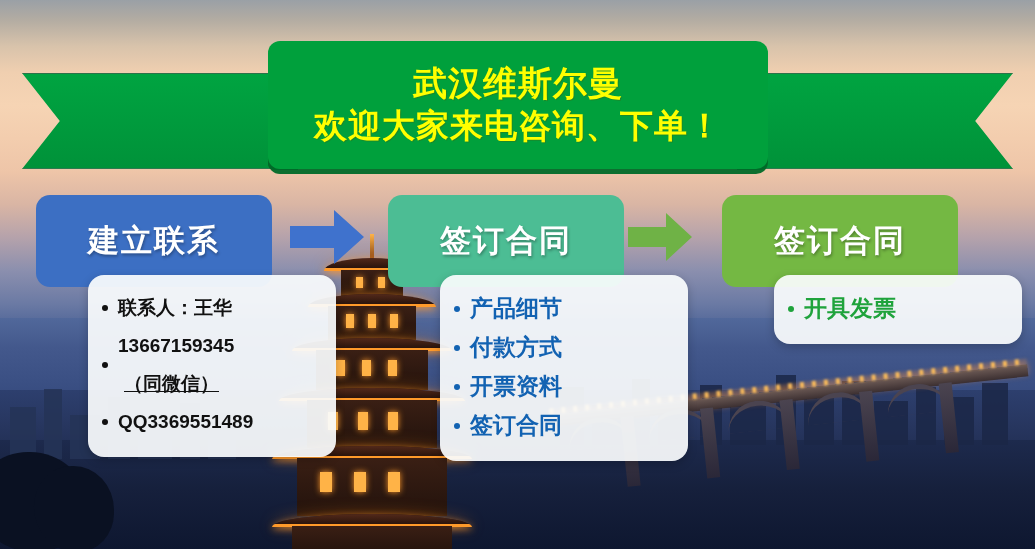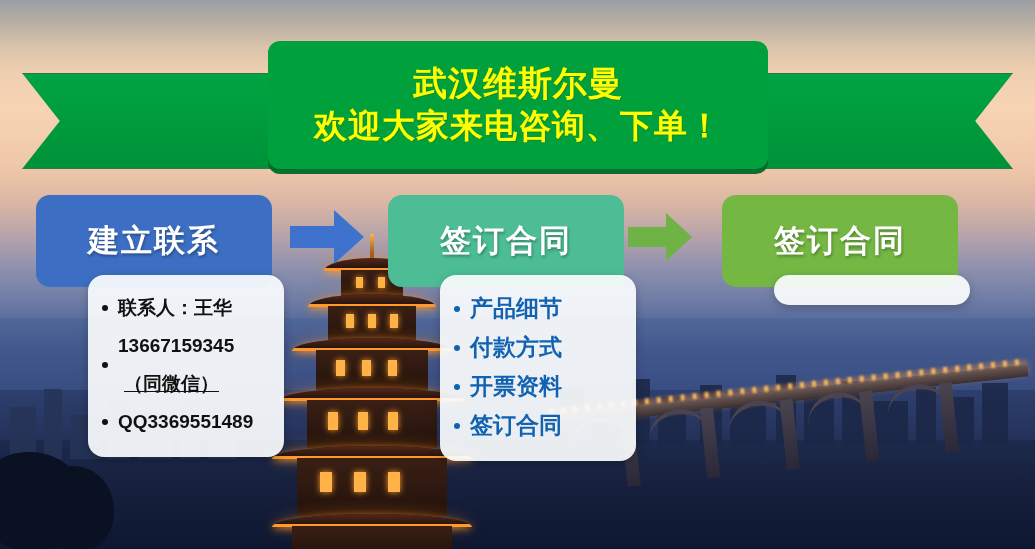--- a/index.html
+++ b/index.html
@@ -123,21 +123,21 @@
 
   
   .step { position:absolute; top:195px; width:236px; }
   .step-head {
     height:92px; border-radius:14px;
     display:flex; align-items:center; justify-content:center;
     color:#ffffff; font-size:31px; font-weight:bold; letter-spacing:2px;
     text-shadow:1px 2px 3px rgba(0,0,0,.30);
   }
   .step-card {
-    position:absolute; left:52px; top:80px; width:196px;
+    position:absolute; left:52px; top:80px; width:248px;
     background:rgba(250,252,253,.93);
     border-radius:16px;
     box-shadow:0 3px 10px rgba(0,0,0,.22);
     padding:14px 10px 16px 10px;
   }
   .step-card ul { list-style:none; }
   .step-card li {
     position:relative; padding-left:20px;
     font-weight:bold; white-space:nowrap;
   }
@@ -314,17 +314,20 @@
   <div class="arrow" id="arrow2">
     <svg viewBox="0 0 64 50" xmlns="http://www.w3.org/2000/svg">
       <polygon points="0,15 38,15 38,1 64,25 38,49 38,35 0,35" fill="#6fb246"></polygon>
     </svg>
   </div>
 
   <div class="step" id="step3">
     <div class="step-head">签订合同</div>
     <div class="step-card">
       <ul>
+        <li>
+          <span>开具发票</span>
+        </li>
       </ul>
     </div>
   </div>
 
 </div>
 
 </body></html>

